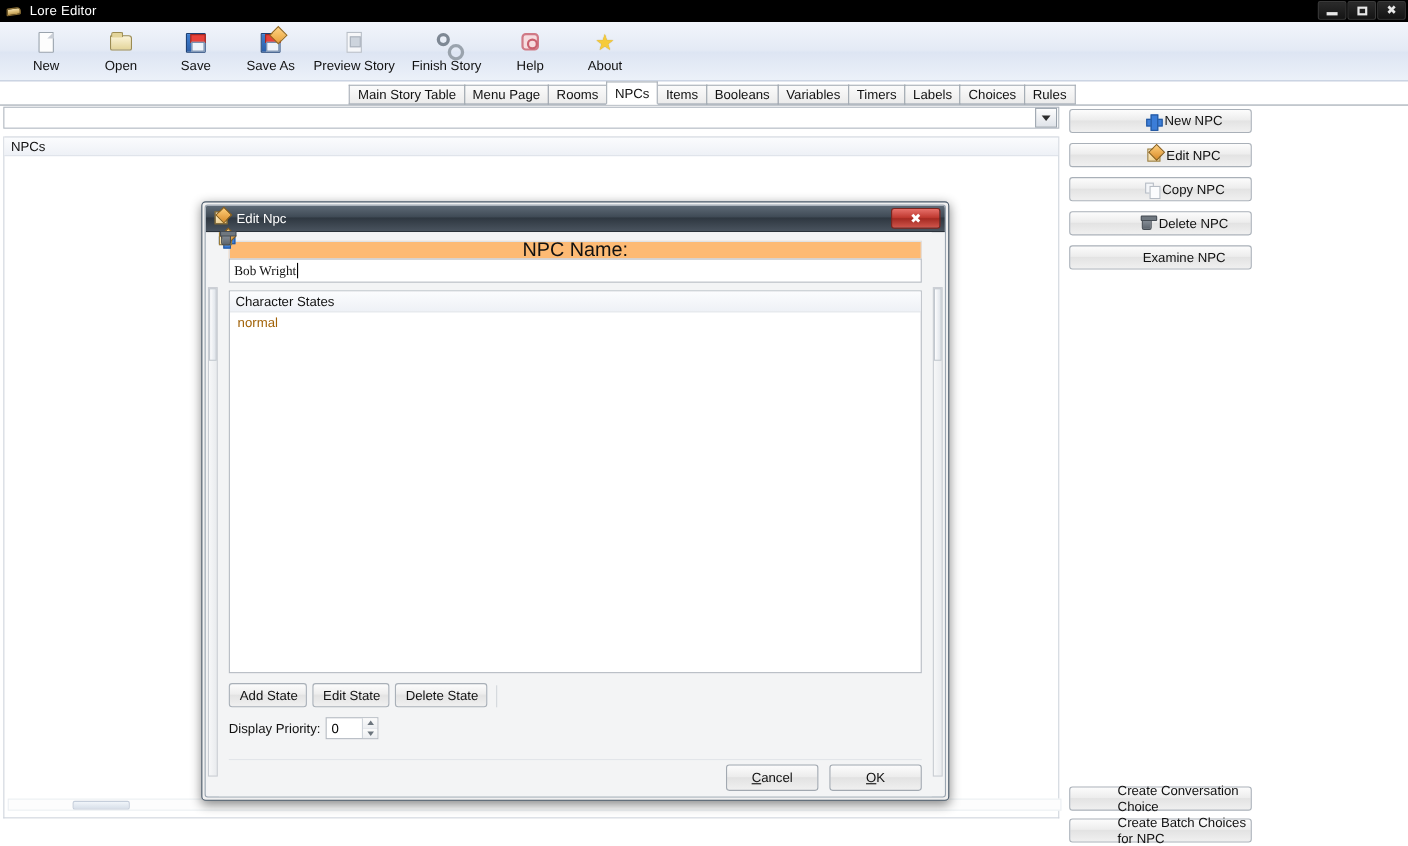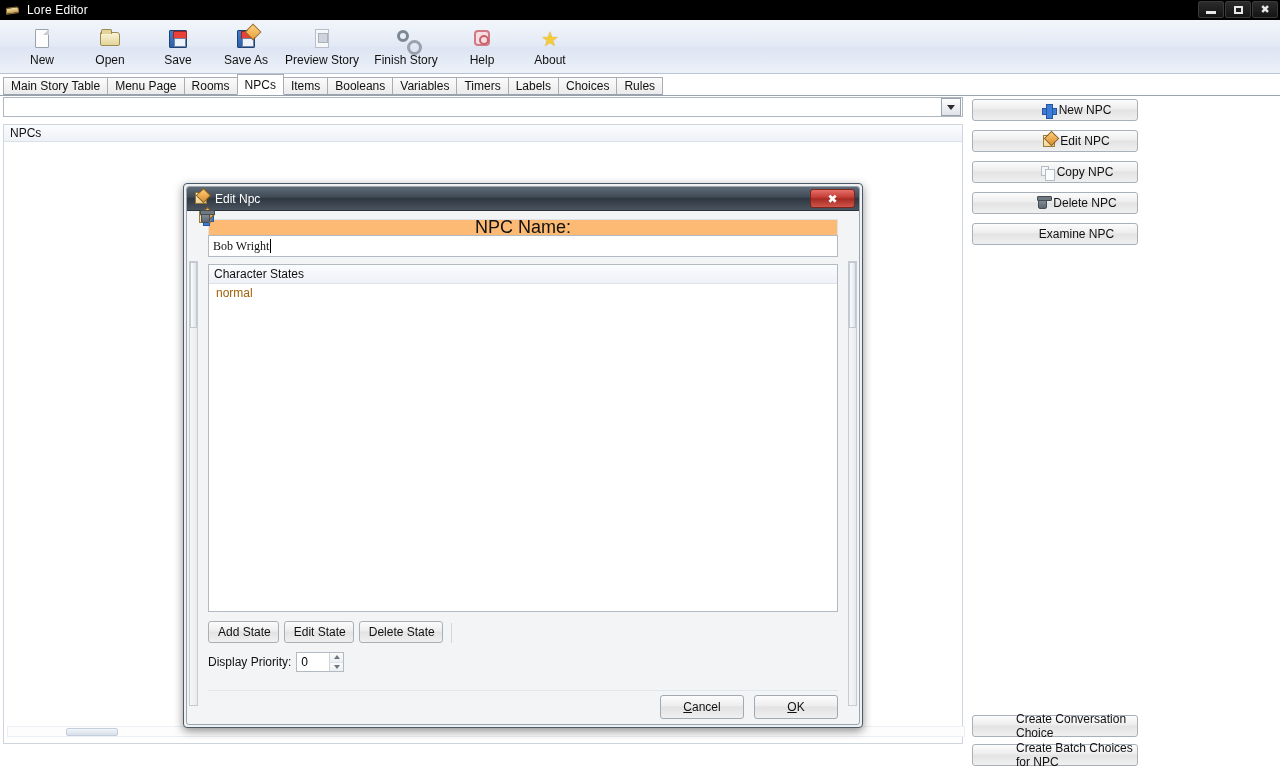--- a/index.html
+++ b/index.html
@@ -176,22 +176,23 @@
   }
 
   
   .tabstrip {
     position: absolute;
     top: 75px; left: 0;
     width: 1280px; height: 21px;
     background: #ffffff;
     display: flex;
     align-items: flex-end;
-    padding-left: 3px;
+    padding-left: 14px;
     border-bottom: 1px solid #9aa3ad;
+    justify-content: center;
   }
   .tab {
     height: 18px;
     padding: 0 7px;
     display: flex; align-items: center;
     font-size: 12px;
     background: linear-gradient(180deg,#fbfbfb 0%, #ebebeb 100%);
     border: 1px solid #a6adb5;
     border-bottom: 1px solid #9aa3ad;
     margin-right: -1px;

